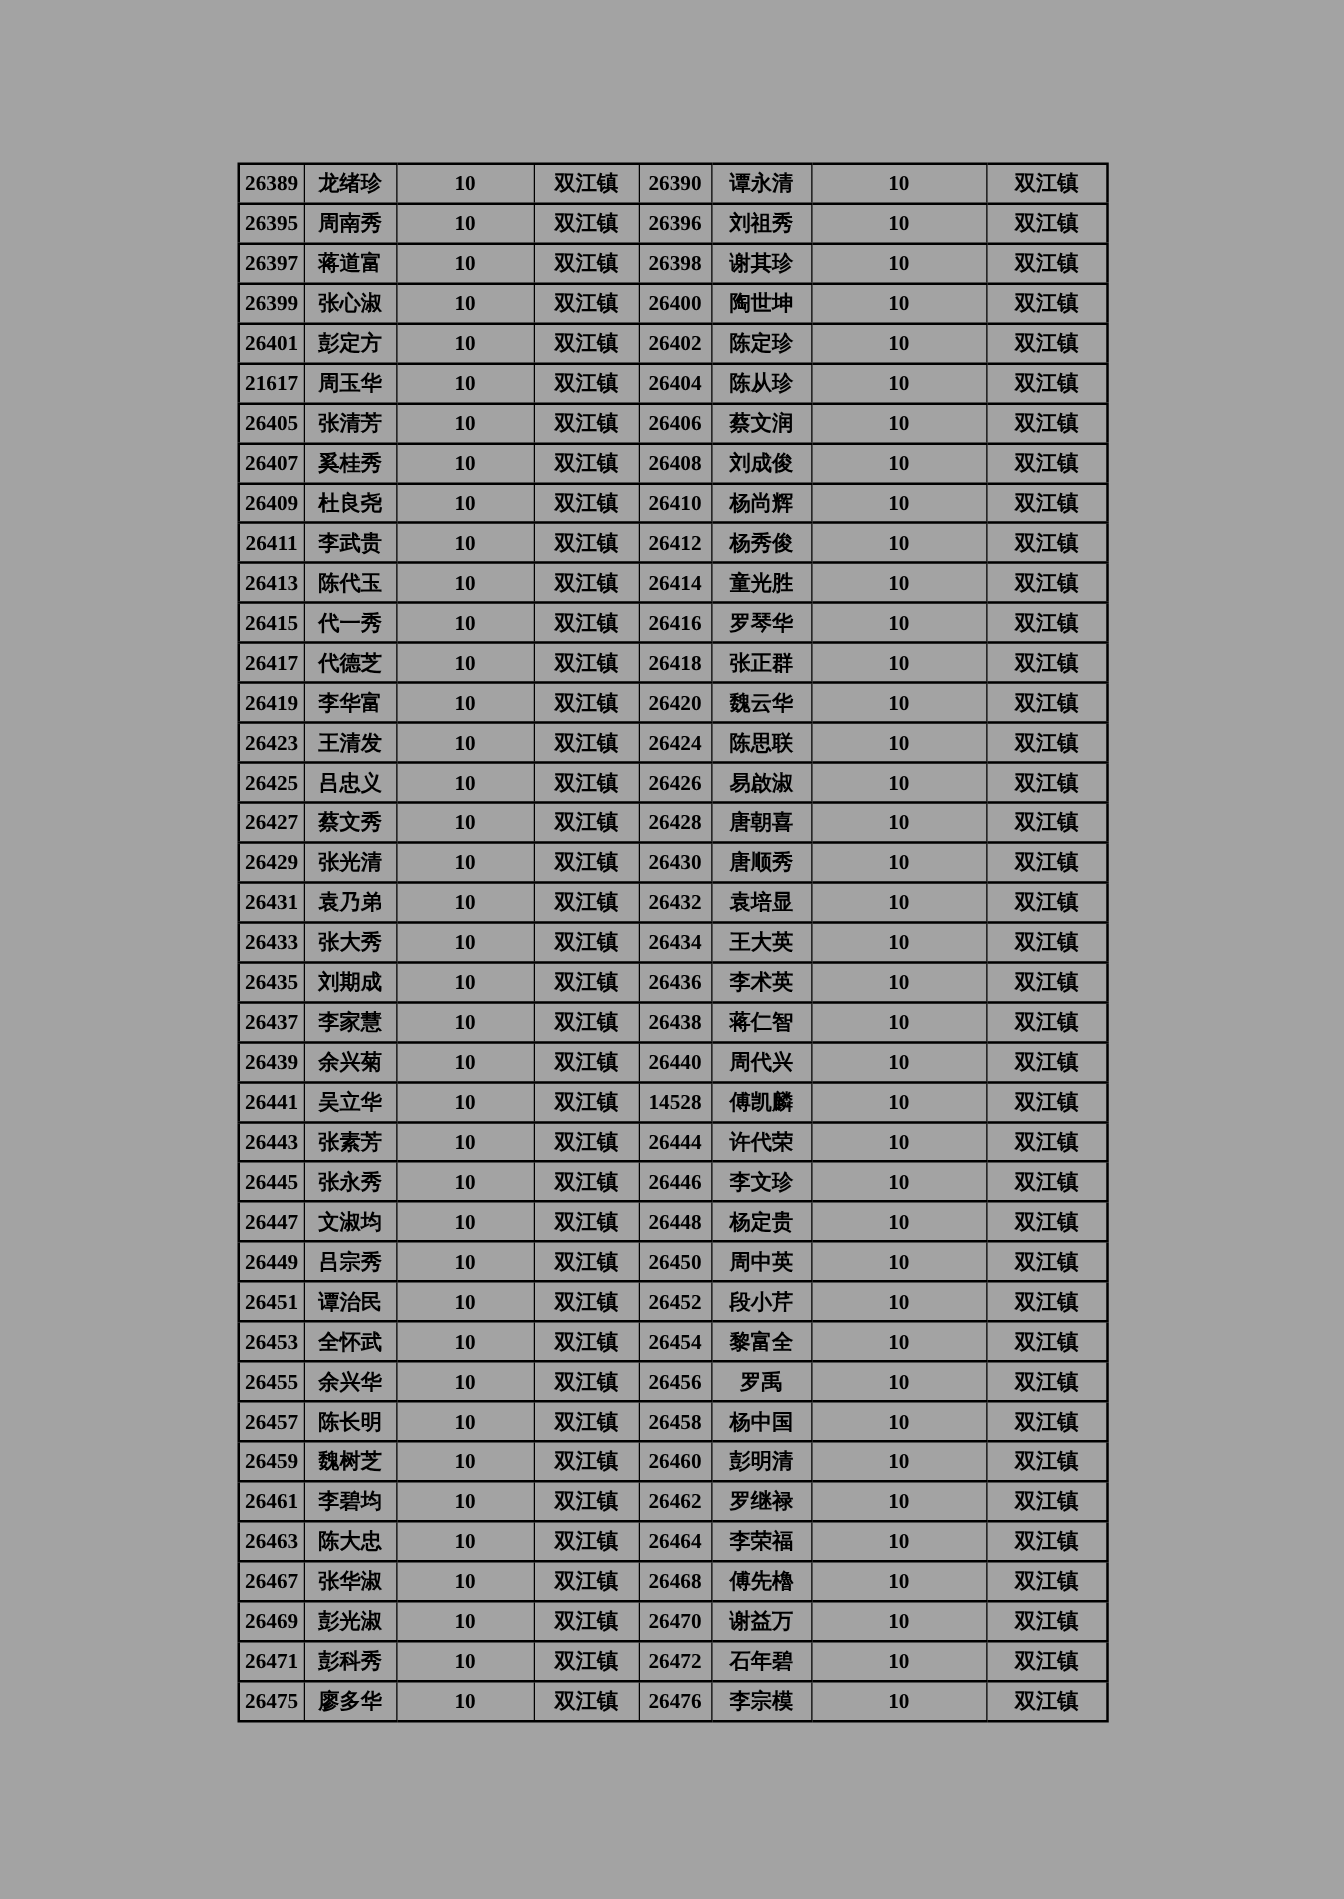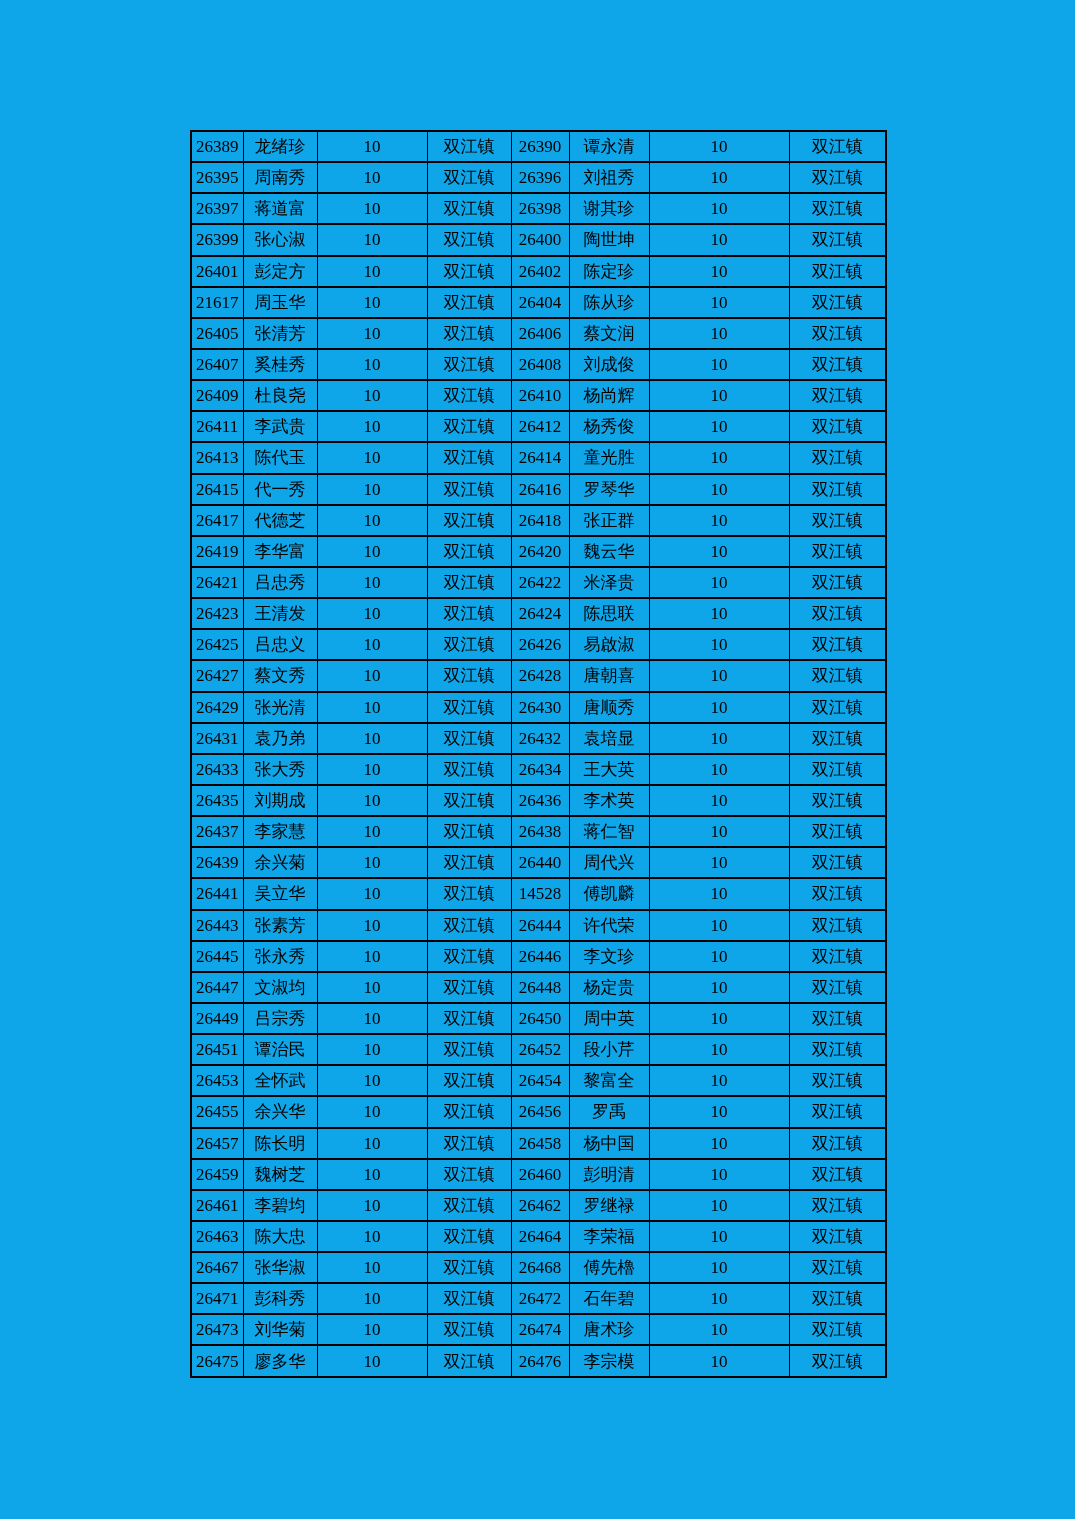--- a/index.html
+++ b/index.html
@@ -4,24 +4,25 @@
 <style>
   html, body {
     margin: 0;
     padding: 0;
     background: #ffffff;
   }
   .page {
     position: relative;
     width: 1075px;
     height: 1519px;
-    background: #0ea5e9;
+    background: #a3a3a3;
     font-family: "Liberation Serif", "DejaVu Serif", serif;
     color: #000000;
     overflow: hidden;
+    font-weight: bold;
   }
   table.roster {
     position: absolute;
     left: 190px;
     top: 130px;
     width: 695px;
     height: 1248px;
     border-collapse: collapse;
     table-layout: fixed;
     border: 2px solid #000000;
@@ -198,30 +199,20 @@
           <td>26419</td>
           <td>李华富</td>
           <td>10</td>
           <td>双江镇</td>
           <td>26420</td>
           <td>魏云华</td>
           <td>10</td>
           <td>双江镇</td>
         </tr>
         <tr>
-          <td>26421</td>
-          <td>吕忠秀</td>
-          <td>10</td>
-          <td>双江镇</td>
-          <td>26422</td>
-          <td>米泽贵</td>
-          <td>10</td>
-          <td>双江镇</td>
-        </tr>
-        <tr>
           <td>26423</td>
           <td>王清发</td>
           <td>10</td>
           <td>双江镇</td>
           <td>26424</td>
           <td>陈思联</td>
           <td>10</td>
           <td>双江镇</td>
         </tr>
         <tr>
@@ -428,36 +419,36 @@
           <td>26467</td>
           <td>张华淑</td>
           <td>10</td>
           <td>双江镇</td>
           <td>26468</td>
           <td>傅先櫓</td>
           <td>10</td>
           <td>双江镇</td>
         </tr>
         <tr>
+          <td>26469</td>
+          <td>彭光淑</td>
+          <td>10</td>
+          <td>双江镇</td>
+          <td>26470</td>
+          <td>谢益万</td>
+          <td>10</td>
+          <td>双江镇</td>
+        </tr>
+        <tr>
           <td>26471</td>
           <td>彭科秀</td>
           <td>10</td>
           <td>双江镇</td>
           <td>26472</td>
           <td>石年碧</td>
-          <td>10</td>
-          <td>双江镇</td>
-        </tr>
-        <tr>
-          <td>26473</td>
-          <td>刘华菊</td>
-          <td>10</td>
-          <td>双江镇</td>
-          <td>26474</td>
-          <td>唐术珍</td>
           <td>10</td>
           <td>双江镇</td>
         </tr>
         <tr>
           <td>26475</td>
           <td>廖多华</td>
           <td>10</td>
           <td>双江镇</td>
           <td>26476</td>
           <td>李宗模</td>

